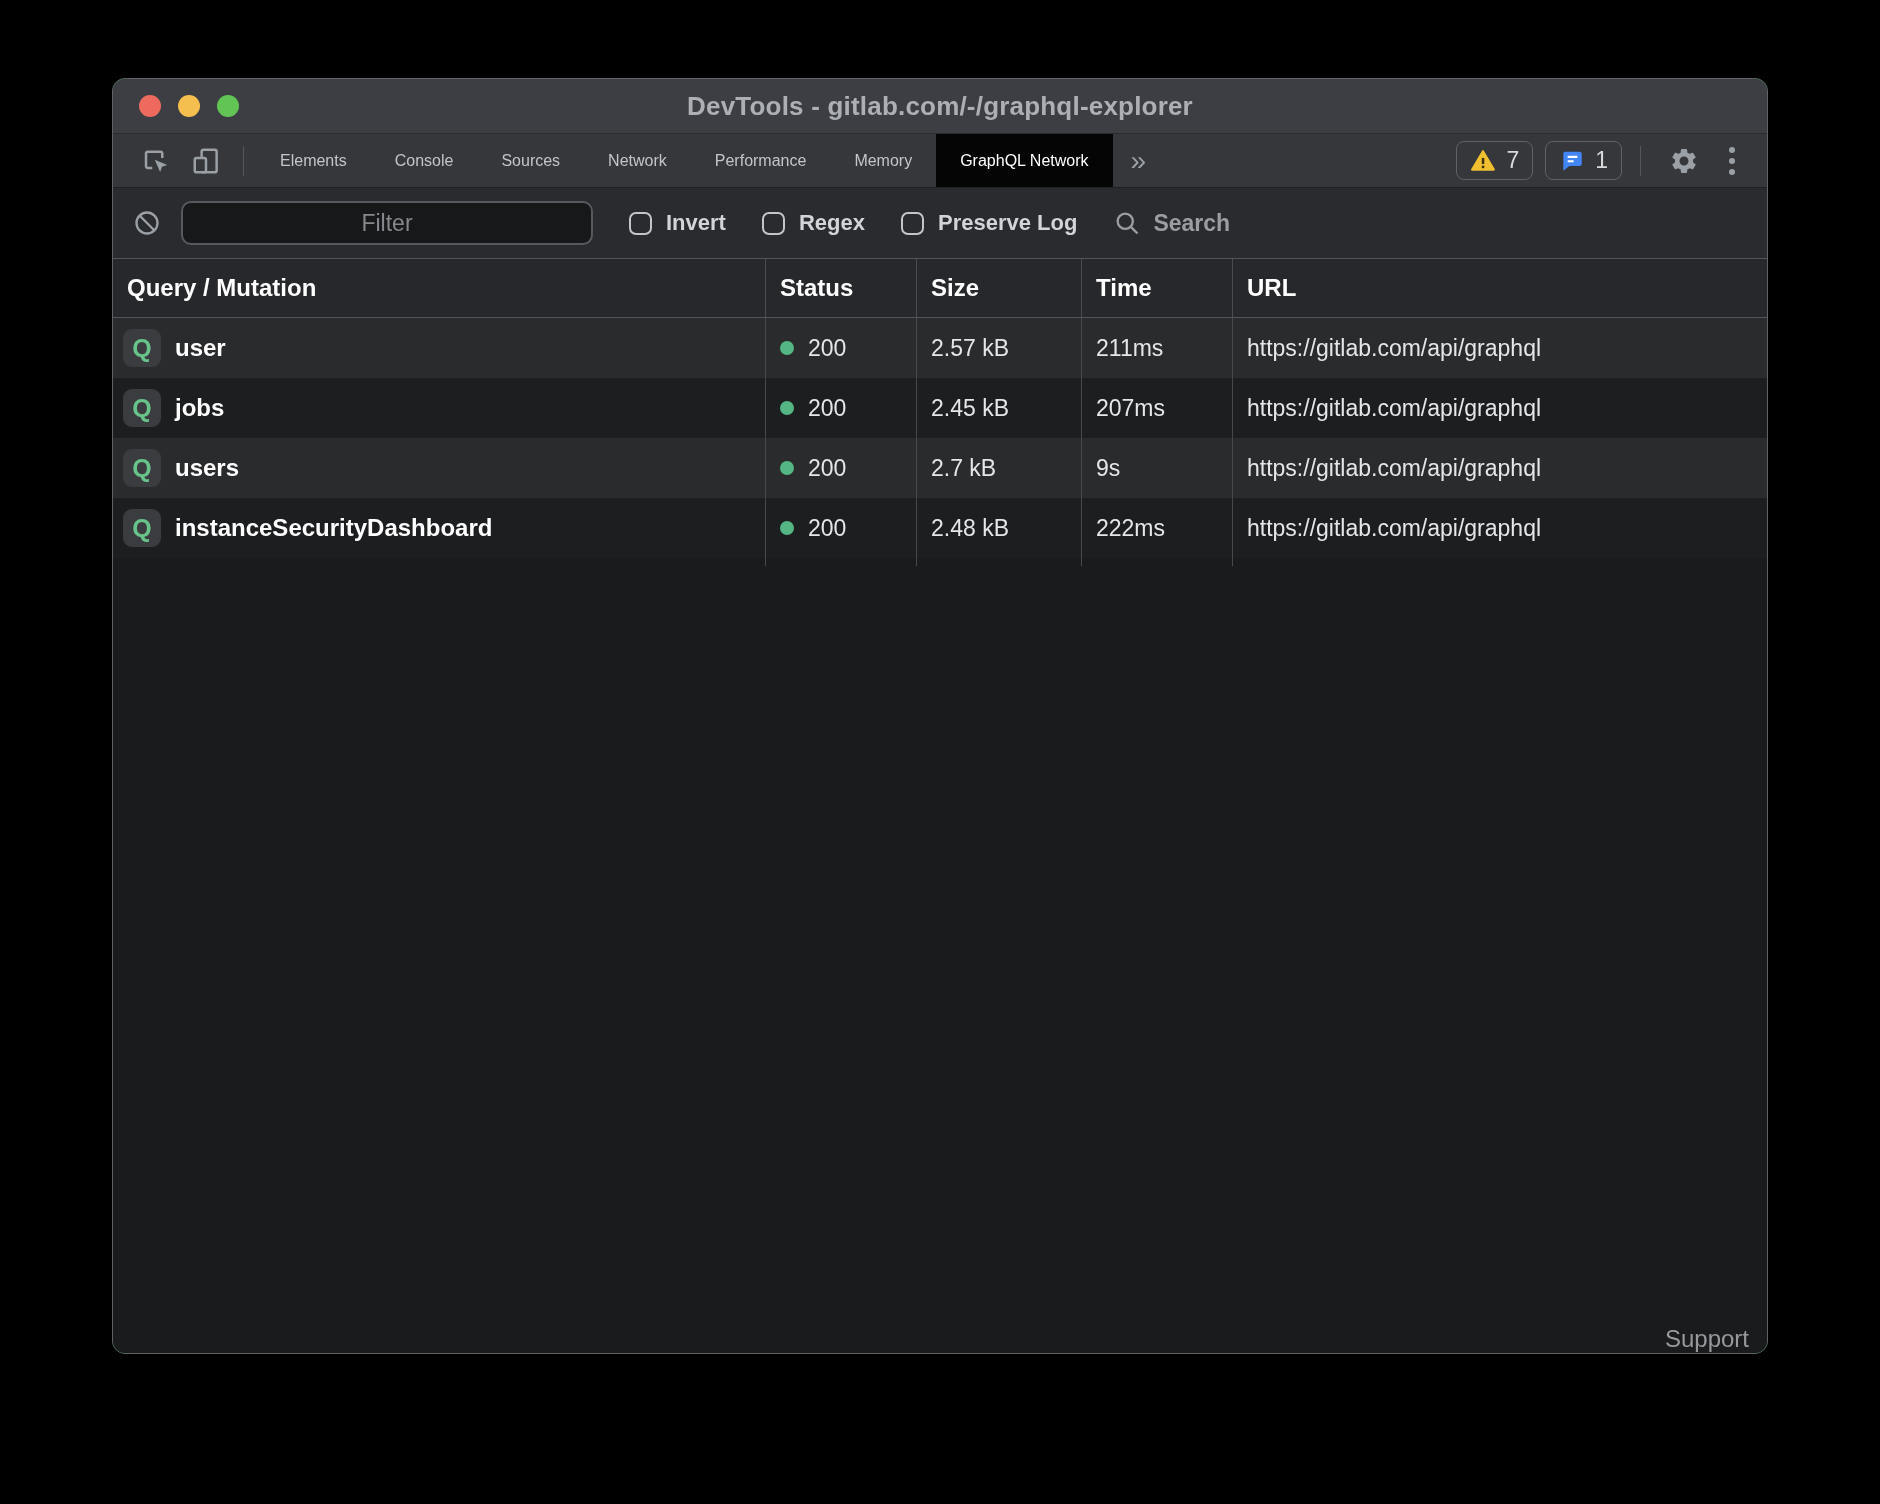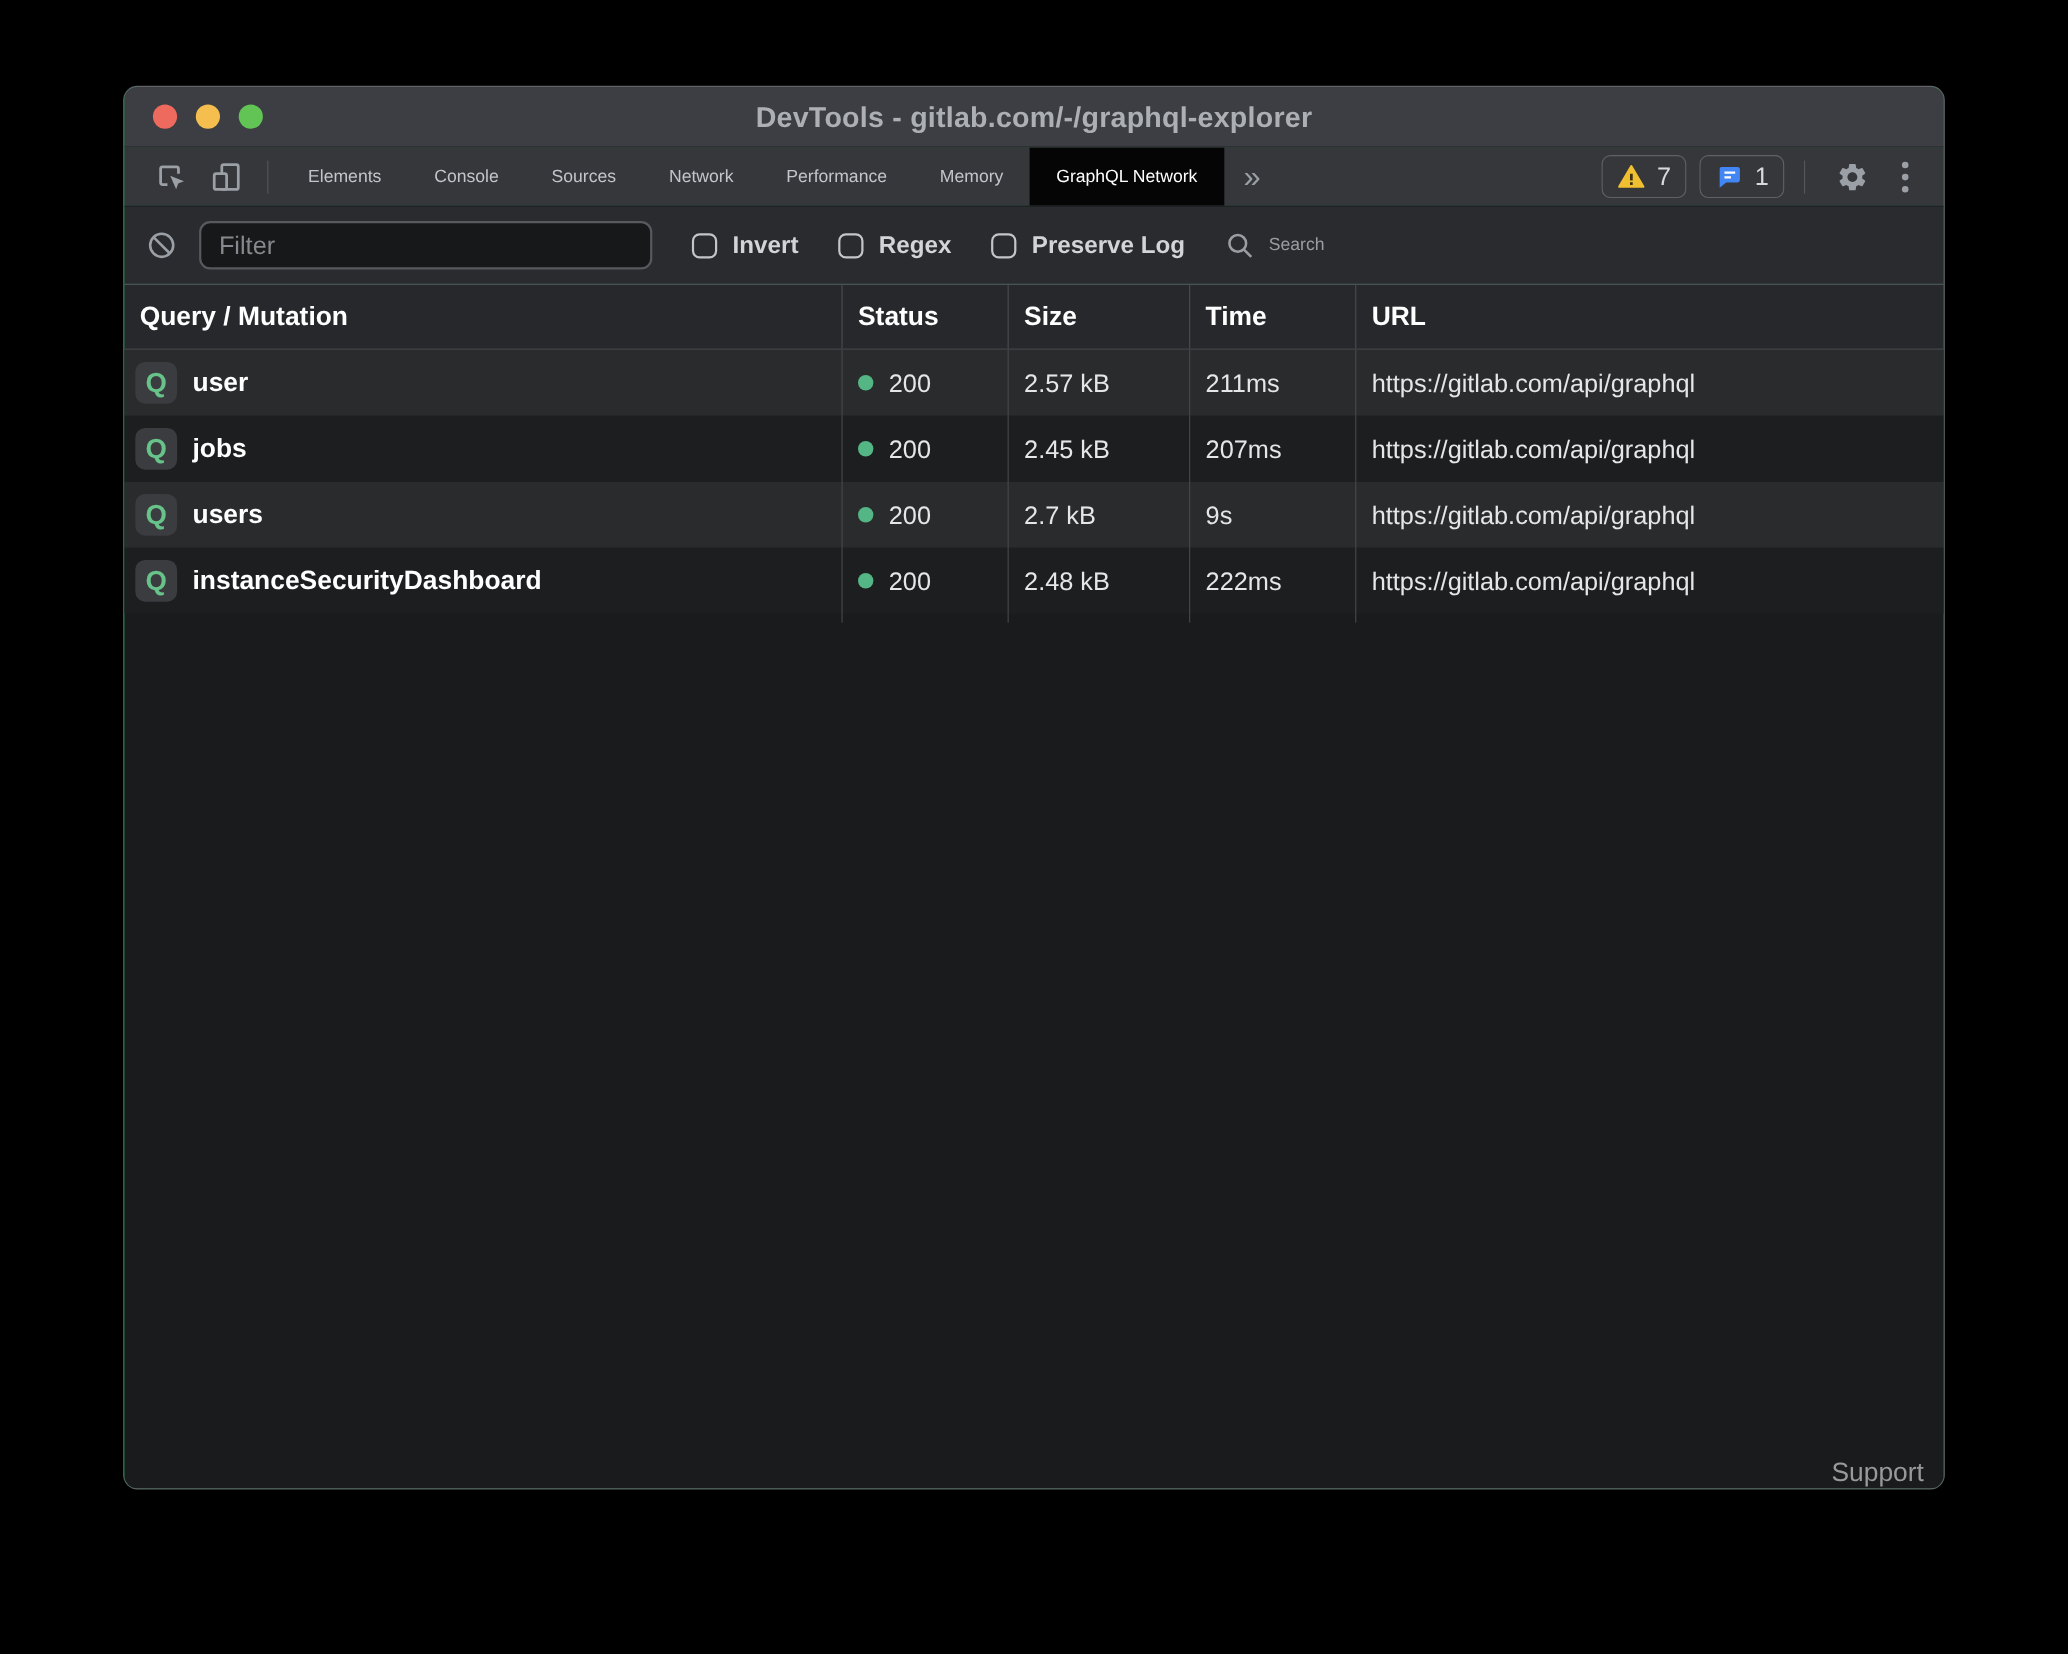--- a/index.html
+++ b/index.html
@@ -46,27 +46,28 @@
   .toolbar{
     flex:0 0 70px;background:#2a2b2e;display:flex;align-items:center;
     padding:0 16px;border-top:1px solid #1f2023;
   }
   .block-icon{color:#9aa0a6;display:flex;align-items:center;margin:0 4px;}
   .filter-input{
     margin-left:16px;width:376px;height:40px;background:#17181a;
     border:2px solid #56595d;border-radius:10px;color:#e8eaed;
     font-size:23px;padding:0 16px;outline:none;
     font-family:"Liberation Sans","DejaVu Sans",sans-serif;
+    text-align:center;
   }
   .filter-input::placeholder{color:#85888c;}
   .cb-group{display:flex;align-items:center;gap:14px;margin-left:36px;}
   .checkbox{width:23px;height:23px;border:2.5px solid #c3c6c9;border-radius:7px;background:transparent;box-sizing:border-box;}
   .cb-label{color:#d2d4d7;font-size:22px;font-weight:600;}
   .search-group{margin-left:36px;display:flex;align-items:center;gap:12px;color:#9a9da1;}
-  .search-label{font-size:16px;font-weight:400;color:#9a9da1;}
+  .search-label{font-size:23px;font-weight:700;color:#9a9da1;}
   
   .grid{display:grid;grid-template-columns:653px 151px 165px 151px 1fr;}
   .thead{
     flex:0 0 60px;background:#27282b;
     border-top:1px solid #53555a;border-bottom:1px solid #53555a;box-sizing:border-box;
   }
   .hcell{
     display:flex;align-items:center;padding:0 14px;color:#fff;
     font-weight:bold;font-size:24px;border-right:1px solid #4a4c50;box-sizing:border-box;
   }

